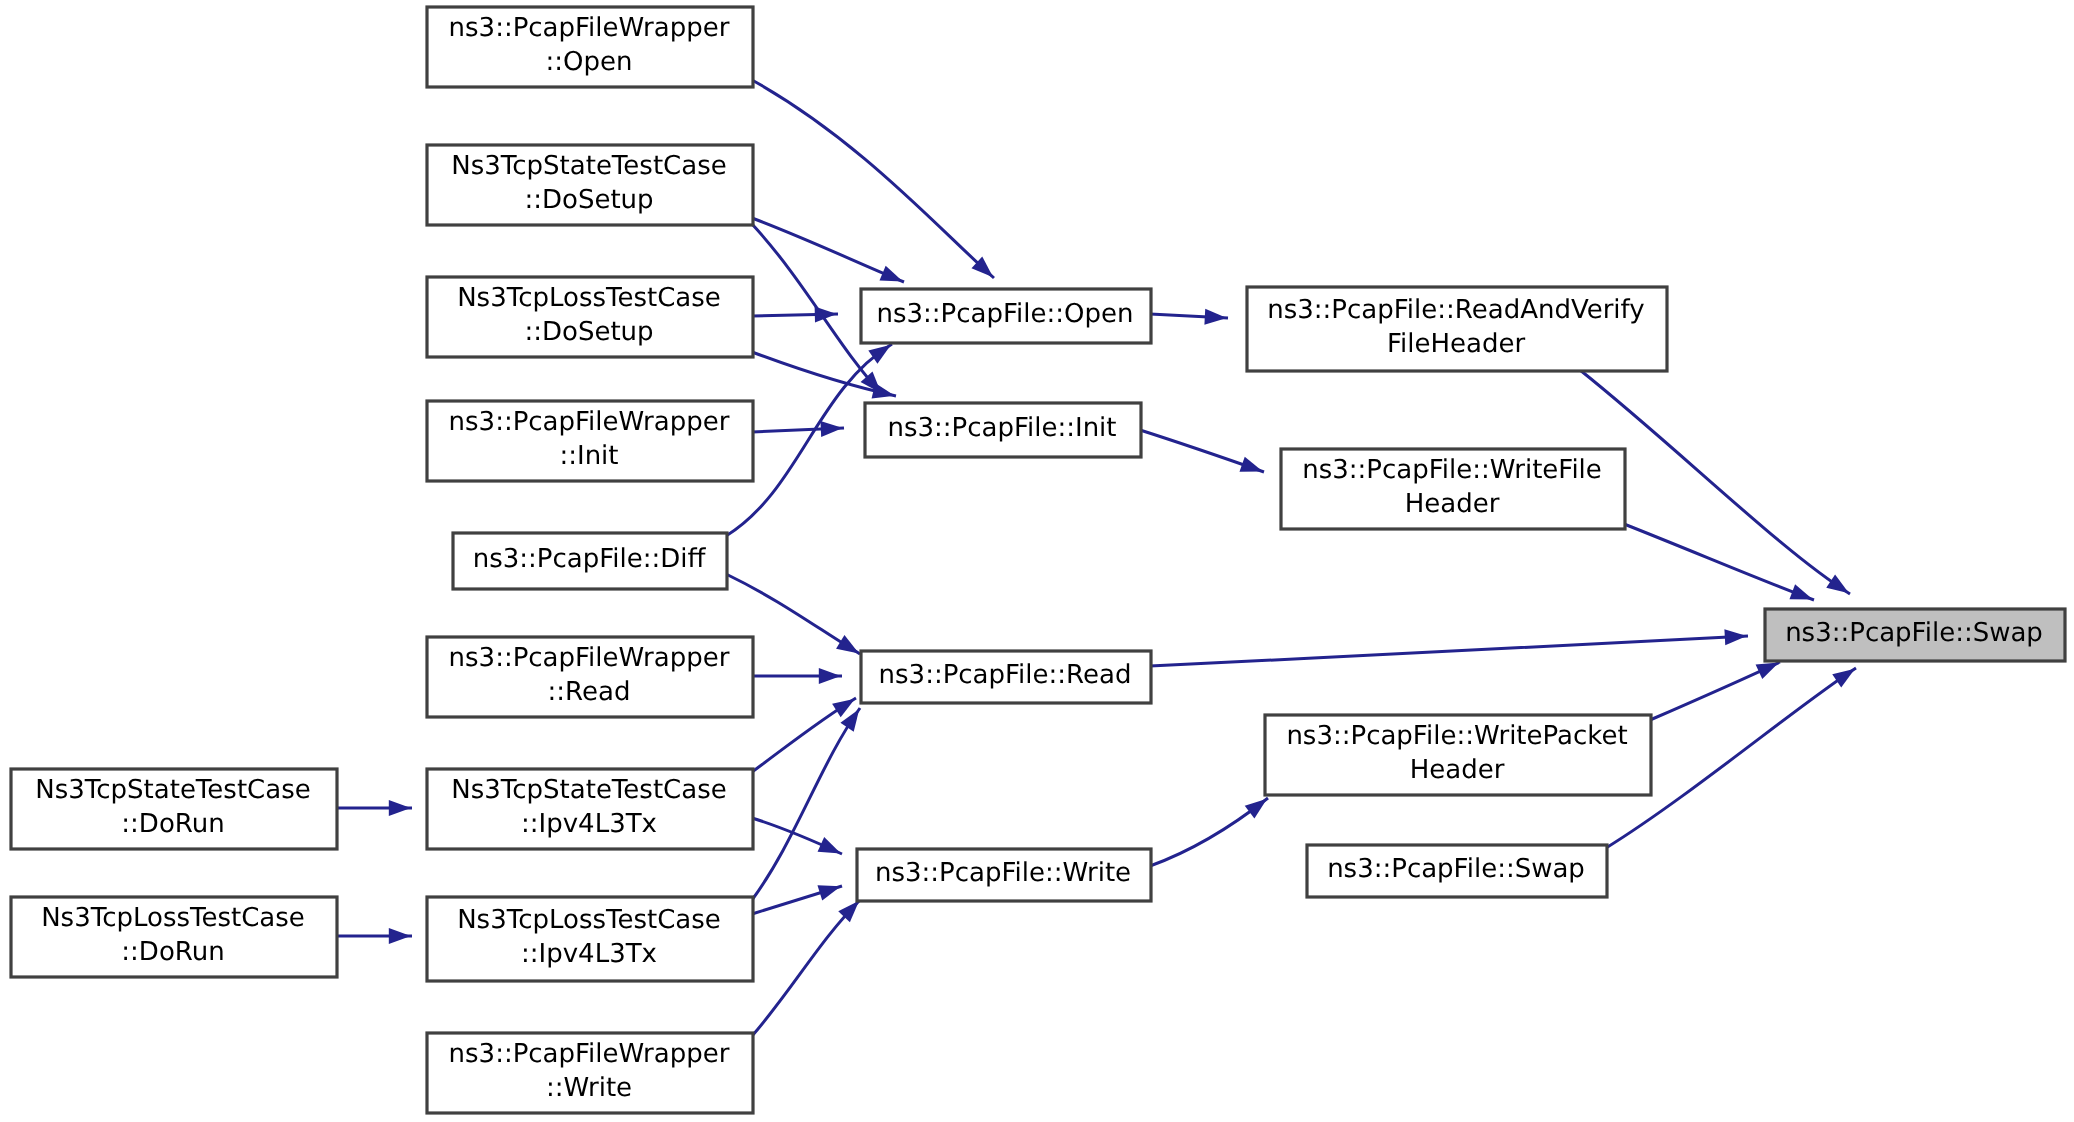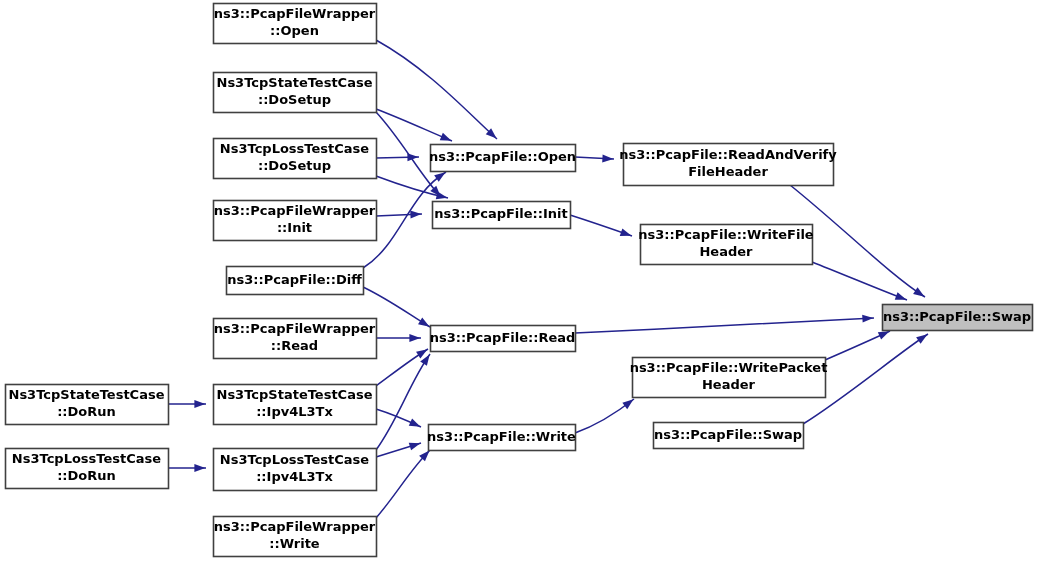--- a/index.html
+++ b/index.html
@@ -10,21 +10,20 @@
   body {
     width: 1037px;
     height: 561px;
     overflow: hidden;
     font-family: "DejaVu Sans", "Liberation Sans", sans-serif;
   }
   #graph-root {
     position: relative;
     width: 899px;
     height: 561px;
-    font-weight: bold;
   }
   svg#callgraph {
     display: block;
     width: 1037px;
     height: 561px;
   }
   .node-box {
     fill: #ffffff;
     stroke: #404040;
     stroke-width: 1.6;

